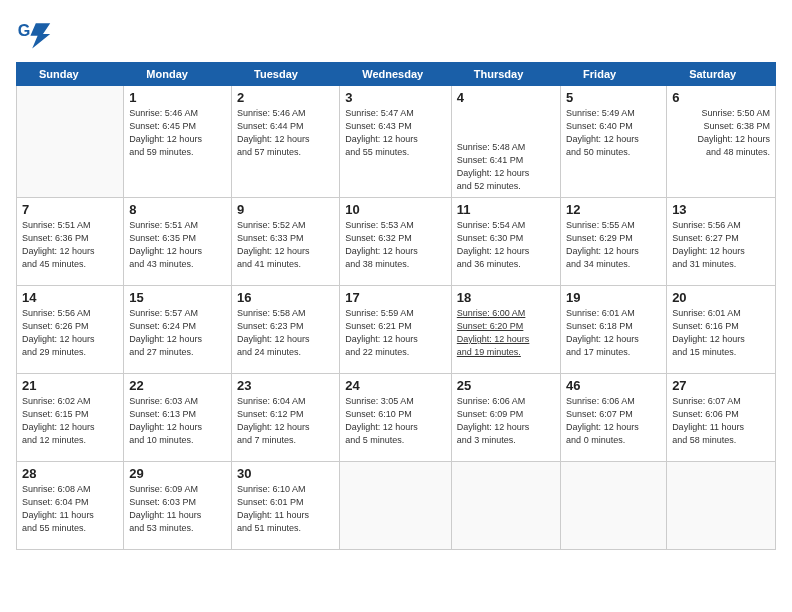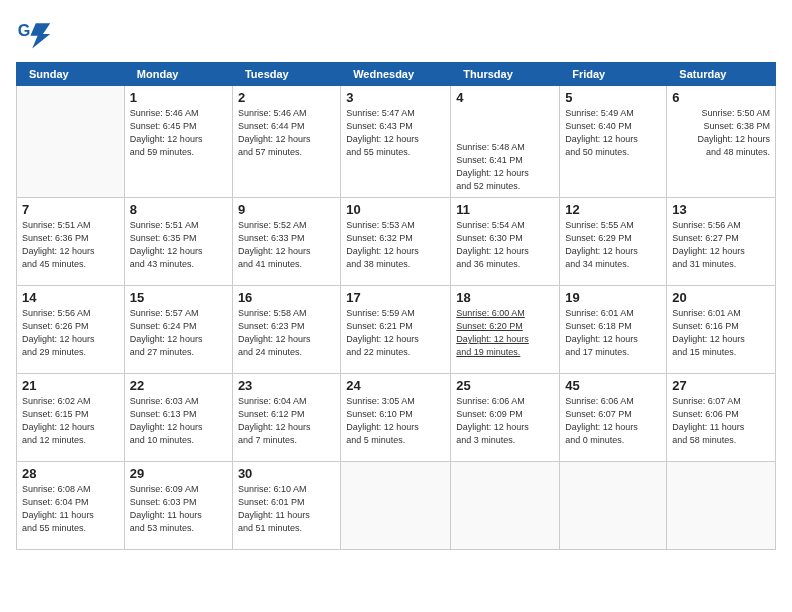--- a/index.html
+++ b/index.html
@@ -45,21 +45,21 @@
     }
     .calendar {
       width: 100%;
       border-collapse: collapse;
       font-size: 9.5px;
     }
     .calendar th {
       background: #1a5fa8;
       color: #fff;
       text-align: left;
-      padding: 5px 12px;
+      padding: 5px 22px;
       font-size: 11px;
       font-weight: bold;
       border: 1px solid #1a5fa8;
     }
     .calendar td {
       border: 1px solid #ccc;
       vertical-align: top;
       padding: 4px 5px;
       width: 113px;
       height: 88px;
@@ -291,21 +291,21 @@
 and 5 minutes.</div>
           </td>
           <td>
             <span class="day-num">25</span>
             <div class="day-detail" style="white-space: pre-line;">Sunrise: 6:06 AM
 Sunset: 6:09 PM
 Daylight: 12 hours
 and 3 minutes.</div>
           </td>
           <td>
-            <span class="day-num">45</span>
+            <span class="day-num">46</span>
             <div class="day-detail" style="white-space: pre-line;">Sunrise: 6:06 AM
 Sunset: 6:07 PM
 Daylight: 12 hours
 and 0 minutes.</div>
           </td>
           <td>
             <span class="day-num">27</span>
             <div class="day-detail" style="white-space: pre-line;">Sunrise: 6:07 AM
 Sunset: 6:06 PM
 Daylight: 11 hours

